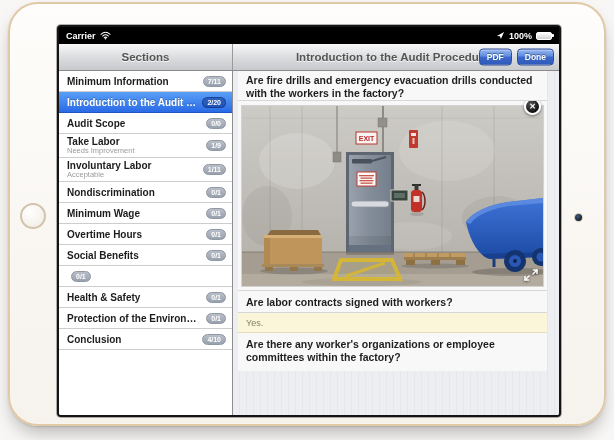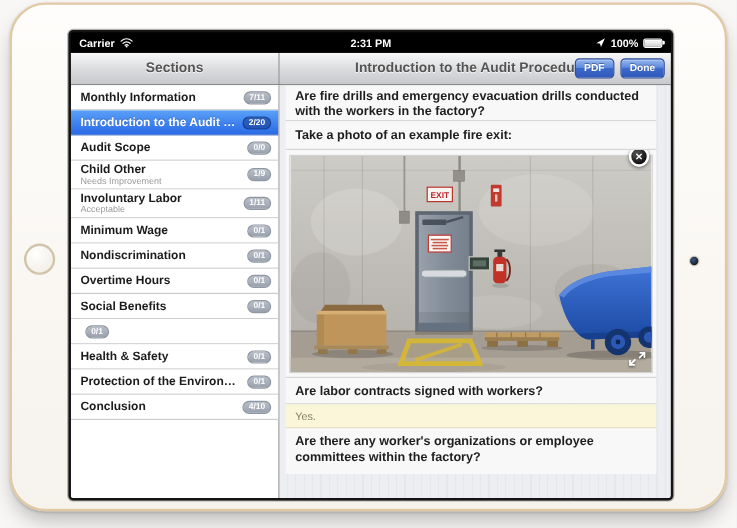--- a/index.html
+++ b/index.html
@@ -102,21 +102,20 @@
         <span>Carrier</span>
         <svg viewBox="0 0 12 9" width="11" height="9">
           <g stroke="#fff" stroke-width="1.1" fill="none" stroke-linecap="round">
             <path d="M1,3.2 C4,0.5 8,0.5 11,3.2"></path>
             <path d="M2.8,5.1 C4.8,3.4 7.2,3.4 9.2,5.1"></path>
             <path d="M4.6,6.9 C5.5,6.1 6.5,6.1 7.4,6.9"></path>
           </g>
           <circle cx="6" cy="8" r="0.9" fill="#fff"></circle>
         </svg>
       </div>
-      <div class="sb-time">2:31 PM</div>
       <div class="sb-right">
         <svg viewBox="0 0 10 10" width="9" height="9">
           <path d="M1,5.6 L9,1 L5.4,9 L4.4,5.9 Z" fill="#fff"></path>
         </svg>
         <span>100%</span>
         <span class="batt"></span>
       </div>
     </div>
 
     <div class="app">
@@ -132,59 +131,59 @@
             <div class="nav-btn">Done</div>
           </div>
         </div>
       </div>
 
       <div class="bodyrow">
 
         <div class="sidebar">
           <div class="s-item">
             <div class="s-text">
-                <div class="s-label">Monthly Information</div>
+                <div class="s-label">Minimum Information</div>
               </div>
             <span class="s-badge">7/11</span>
           </div>
           <div class="s-item sel">
             <div class="s-text">
                 <div class="s-label">Introduction to the Audit Procedures</div>
               </div>
             <span class="s-badge">2/20</span>
           </div>
           <div class="s-item">
             <div class="s-text">
                 <div class="s-label">Audit Scope</div>
               </div>
             <span class="s-badge">0/0</span>
           </div>
           <div class="s-item two">
             <div class="s-text">
-              <div class="s-label">Child Other</div>
+              <div class="s-label">Take Labor</div>
               <div class="s-sub">Needs Improvement</div>
             </div>
             <span class="s-badge">1/9</span>
           </div>
           <div class="s-item two">
             <div class="s-text">
               <div class="s-label">Involuntary Labor</div>
               <div class="s-sub">Acceptable</div>
             </div>
             <span class="s-badge">1/11</span>
           </div>
           <div class="s-item">
             <div class="s-text">
+                <div class="s-label">Nondiscrimination</div>
+              </div>
+            <span class="s-badge">0/1</span>
+          </div>
+          <div class="s-item">
+            <div class="s-text">
                 <div class="s-label">Minimum Wage</div>
-              </div>
-            <span class="s-badge">0/1</span>
-          </div>
-          <div class="s-item">
-            <div class="s-text">
-                <div class="s-label">Nondiscrimination</div>
               </div>
             <span class="s-badge">0/1</span>
           </div>
           <div class="s-item">
             <div class="s-text">
                 <div class="s-label">Overtime Hours</div>
               </div>
             <span class="s-badge">0/1</span>
           </div>
           <div class="s-item">
@@ -212,23 +211,20 @@
             <div class="s-text">
                 <div class="s-label">Conclusion</div>
               </div>
             <span class="s-badge">4/10</span>
           </div>
         </div>
 
         <div class="content">
           <div class="cell q r0">
             <span>Are fire drills and emergency evacuation drills conducted with the workers in the factory?</span>
-          </div>
-          <div class="cell q r2">
-            <span>Take a photo of an example fire exit:</span>
           </div>
 
           <div class="cell photo-cell">
             <div class="photo" aria-label="Warehouse fire exit: gray metal door with EXIT sign, fire extinguisher on concrete wall, cardboard box on pallet, wooden pallet, blue tilt truck, yellow floor markings">
               <svg class="scene" viewBox="0 0 301 180" preserveAspectRatio="none">
                 <defs>
                   <linearGradient id="wallg" x1="0" y1="0" x2="0" y2="1">
                     <stop offset="0" stop-color="#cdcbc6"></stop>
                       <stop offset="1" stop-color="#b7b4ae"></stop>
                   </linearGradient>

